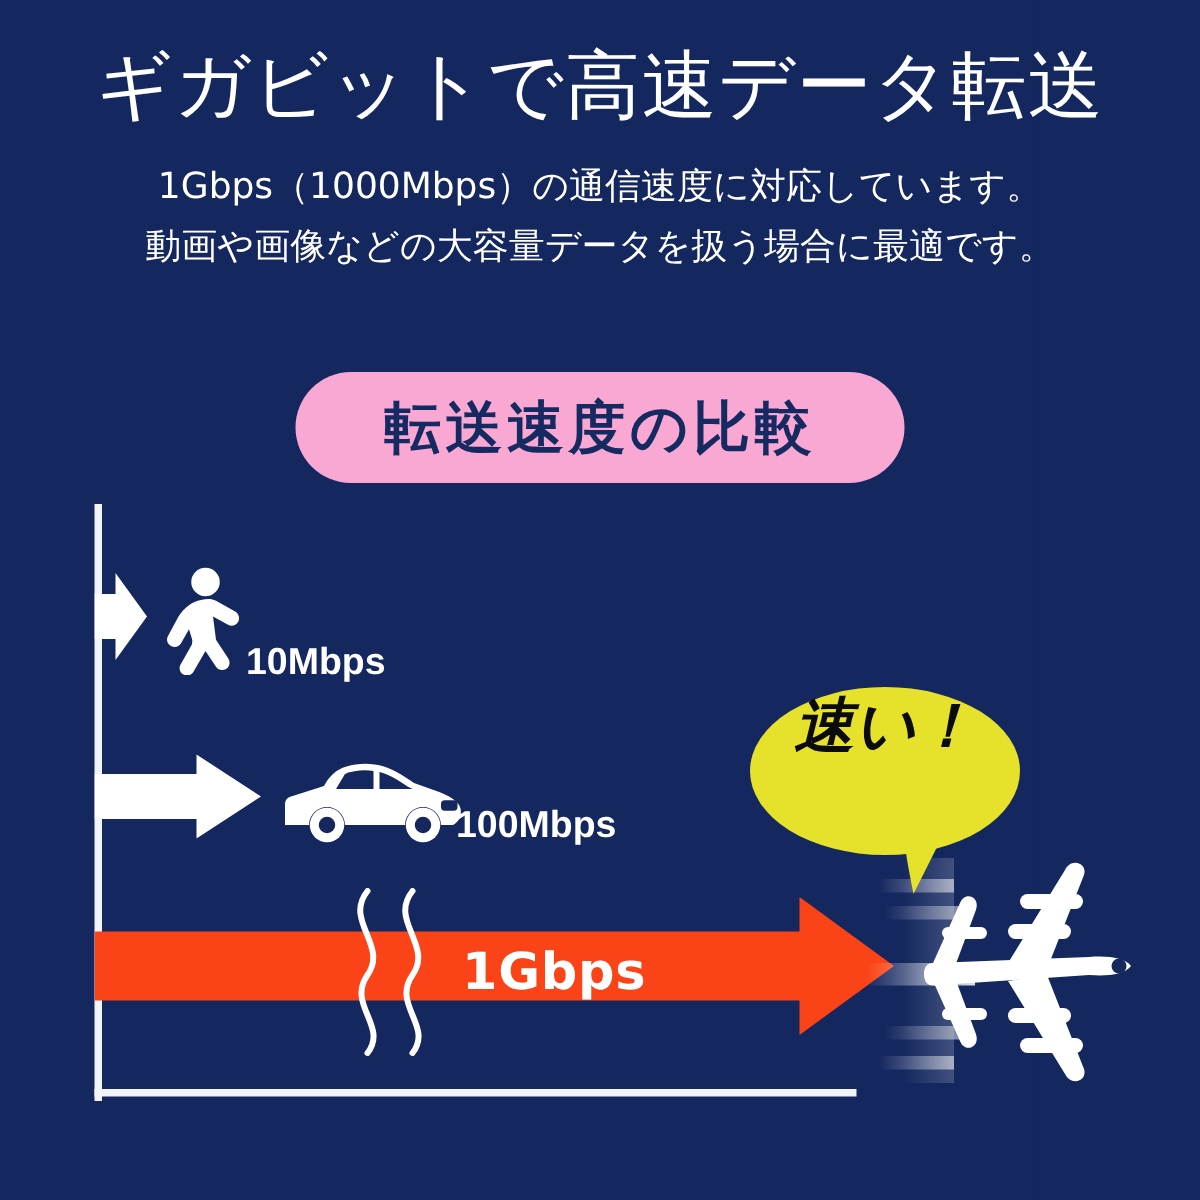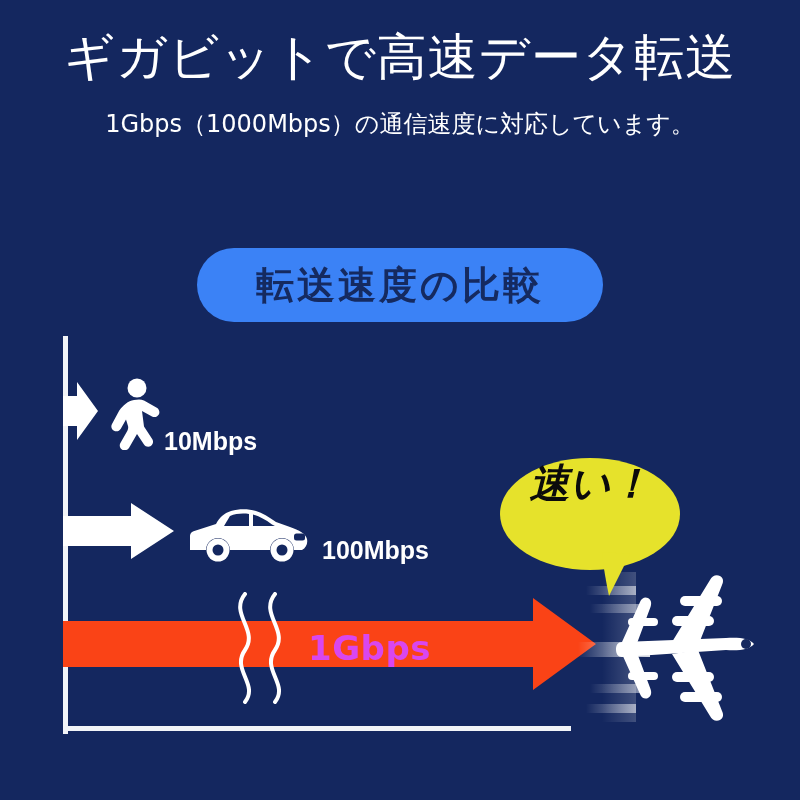--- a/index.html
+++ b/index.html
@@ -50,21 +50,21 @@
   .subline.l1 { top: 108px; }
   .subline.l2 { top: 148px; }
 
   
   .pill {
     position: absolute;
     left: 197px;
     top: 248px;
     width: 406px;
     height: 74px;
-    background: #3b82f6;
+    background: #f9a8d4;
     border-radius: 37px;
     display: flex;
     align-items: center;
     justify-content: center;
     box-sizing: border-box;
   }
   .pill-label {
     color: #152a60;
     font-family: "DejaVu Sans", sans-serif;
     font-size: 38px;
@@ -114,21 +114,21 @@
   
   .icon-wrap { position: absolute; }
 
   
   .gbps-label {
     position: absolute;
     left: 308px;
     top: 628px;
     display: flex;
     align-items: baseline;
-    color: #d946ef;
+    color: #ffffff;
     white-space: nowrap;
   }
   .gbps-main {
     font-family: "DejaVu Sans", sans-serif;
     font-size: 34px;
     font-weight: bold;
     letter-spacing: 0.5px;
   }
   .gbps-sub {
     font-family: "DejaVu Sans", sans-serif;
@@ -170,20 +170,21 @@
 </style>
 </head>
 <body>
 
 <div id="stage">
 
   <div class="headline">ギガビットで高速データ転送</div>
 
   <div class="subline l1">1Gbps（1000Mbps）の通信速度に対応しています。</div>
 
+  <div class="subline l2">動画や画像などの大容量データを扱う場合に最適です。</div>
 
   <div class="pill">
     <span class="pill-label">転送速度の比較</span>
   </div>
 
   <div id="chart">
 
     <div class="axis-v"></div>
     <div class="axis-h"></div>
 
@@ -233,21 +234,21 @@
 
         <rect x="108" y="25.5" width="11" height="7" rx="2.5" fill="#14275f"></rect>
 
         <circle cx="32" cy="42" r="11.5" fill="#ffffff"></circle>
         <circle cx="32" cy="42" r="5.5" fill="#14275f"></circle>
         <circle cx="96" cy="42" r="11.5" fill="#ffffff"></circle>
         <circle cx="96" cy="42" r="5.5" fill="#14275f"></circle>
       </svg>
     </div>
 
-    <div class="row-label" style="left:322px; top:206px;">100Mbps</div>
+    <div class="row-label" style="left:304px; top:206px;">100Mbps</div>
 
     <div class="arrow-wrap" style="left:63px; top:266px;">
       <svg width="534" height="96" viewBox="0 0 534 96">
         <path d="M0,25 L470,25 L470,2 L533,48 L470,94 L470,71 L0,71 Z" fill="#fa4316"></path>
       </svg>
     </div>
 
     <div class="icon-wrap" style="left:215px; top:262px;">
       <svg width="86" height="112" viewBox="0 0 86 112">
         <path d="M30,2 C14,22 44,38 30,58 C16,78 44,92 30,110" stroke="#ffffff" stroke-width="4" fill="none" stroke-linecap="round"></path>

